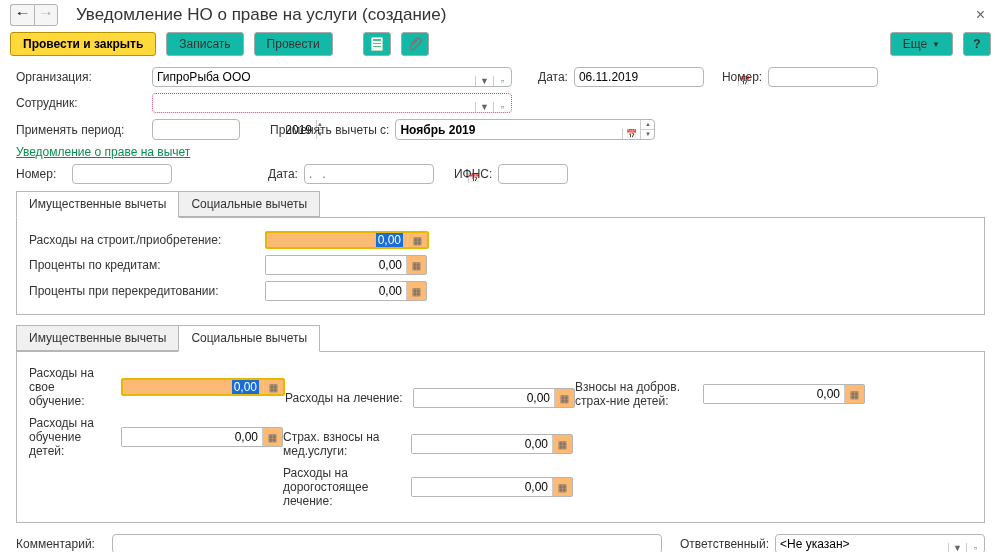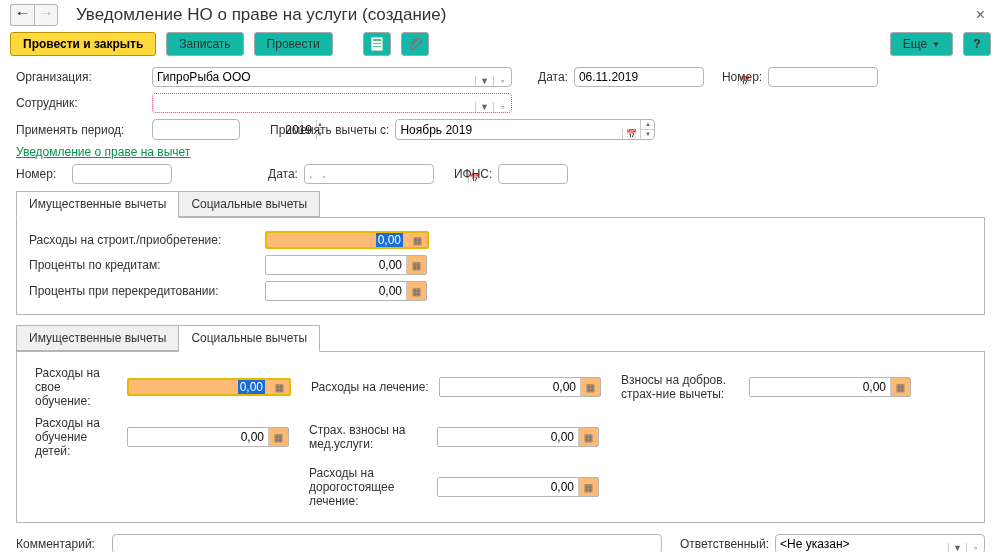--- a/index.html
+++ b/index.html
@@ -181,21 +181,21 @@
   }
   .spinner div {
     flex: 1;
     font-size: 6px;
     line-height: 9px;
     text-align: center;
     cursor: pointer;
     color: #666;
   }
   .spinner div:first-child { border-bottom: 1px solid #ccc; }
-  .grid-row { display:flex; gap:20px; align-items:center; padding:4px 0;margin-left:6px;}
+  .grid-row { display:flex; align-items:flex-end; padding:4px 0;}
   .grid-cell { display:flex; align-items:center; gap:8px; }
   .grid-cell .lbl2 { width:120px; font-size:12px; }
   .grid-cell .lbl2.sm { width:84px; }
   svg { display:block; }
 </style>
 </head>
 <body>
 
 <div class="topbar">
   <div class="nav-btn">🠐</div>
@@ -263,21 +263,21 @@
     <span class="lbl" style="width:130px">Применять период:</span>
     <div class="input-wrap" style="width:88px">
       <input style="flex: 1 1 0%; text-align: right;" value="2019">
       <div class="spinner">
           <div>▲</div>
           <div>▼</div>
         </div>
     </div>
     <span class="lbl" style="margin-left:24px">Применять вычеты с:</span>
     <div class="input-wrap" style="width:260px">
-      <input style="flex: 1 1 0%;" value="Ноябрь 2019">
+      <input style="flex: 1 1 0%; font-weight: bold;" value="Ноябрь 2019">
       <div class="mini-btn">📅</div>
       <div class="spinner">
           <div>▲</div>
           <div>▼</div>
         </div>
     </div>
   </div>
 
   <a class="link-green">Уведомление о праве на вычет</a>
 
@@ -345,21 +345,21 @@
         </div>
       </div>
       <div class="grid-cell">
         <span class="lbl2">Расходы на лечение:</span>
         <div class="num-input">
           <input value="0,00" style="">
           <div class="calc">▦</div>
         </div>
       </div>
       <div class="grid-cell">
-        <span class="lbl2">Взносы на добров. страх-ние вычеты:</span>
+        <span class="lbl2">Взносы на добров. страх-ние детей:</span>
         <div class="num-input">
           <input value="0,00" style="">
           <div class="calc">▦</div>
         </div>
       </div>
     </div>
     <div class="grid-row">
       <div class="grid-cell">
         <span class="lbl2 sm">Расходы на обучение детей:</span>
         <div class="num-input">

